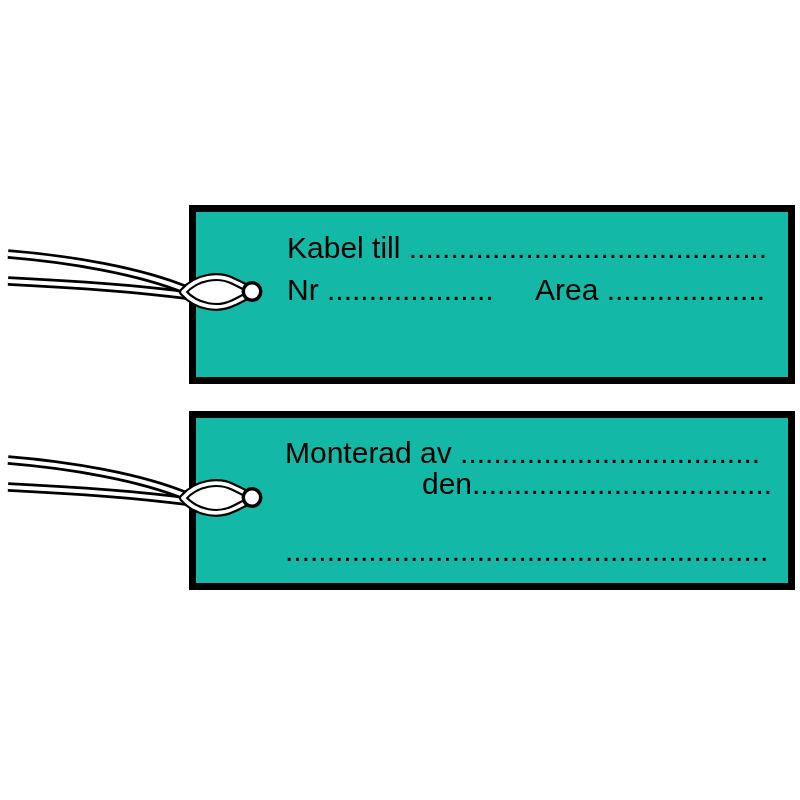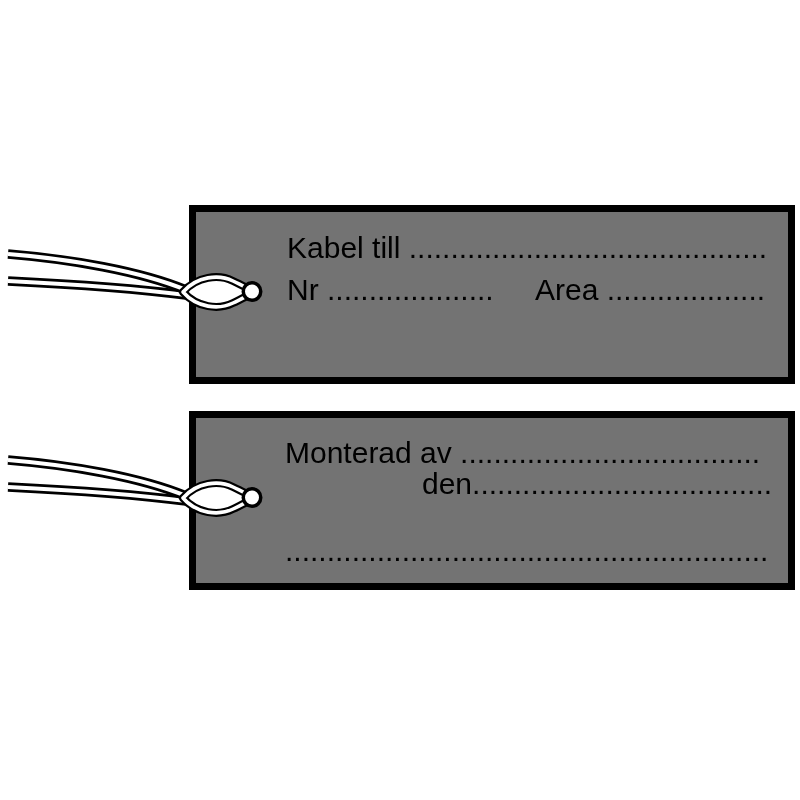--- a/index.html
+++ b/index.html
@@ -8,21 +8,21 @@
     width: 800px;
     height: 800px;
     background: #ffffff;
     overflow: hidden;
     font-family: "Liberation Sans", "DejaVu Sans", sans-serif;
   }
   .tag {
     position: absolute;
     box-sizing: border-box;
     border: 7px solid #000000;
-    background: #737373;
+    background: #14b8a6;
     padding-left: 36px;
   }
   #tag1 { left: 189px; top: 205px; width: 606px; height: 179px; }
   #tag2 { left: 189px; top: 411px; width: 606px; height: 179px; }
   .line {
     position: absolute;
     font-size: 30px;
     line-height: 30px;
     color: #000000;
     white-space: pre;

